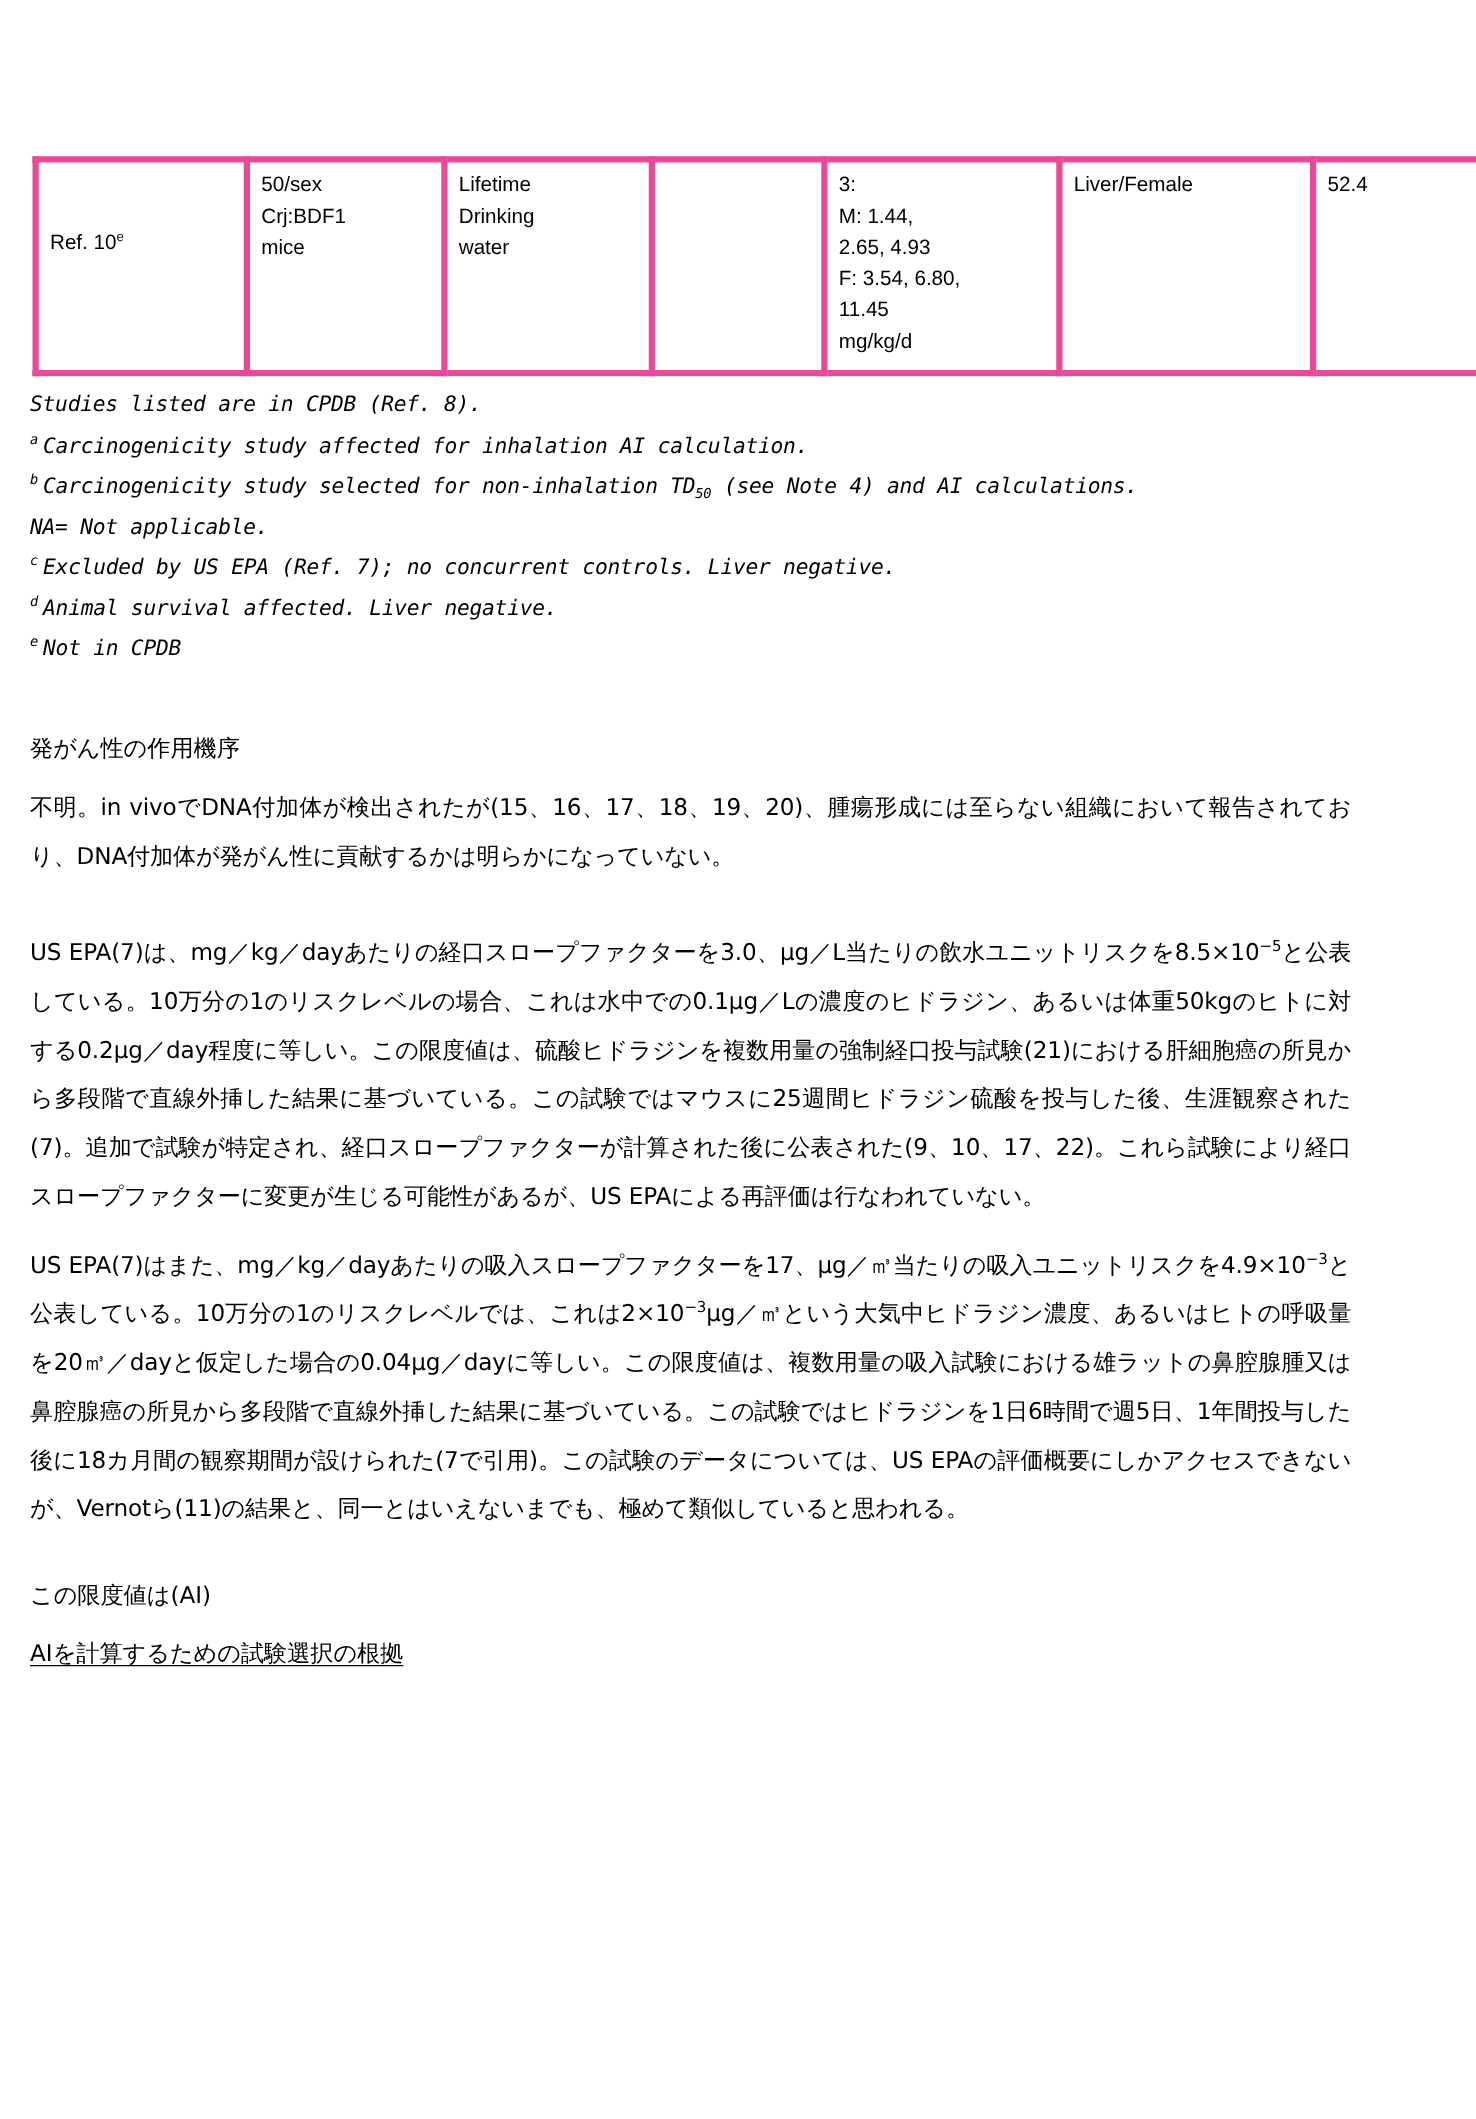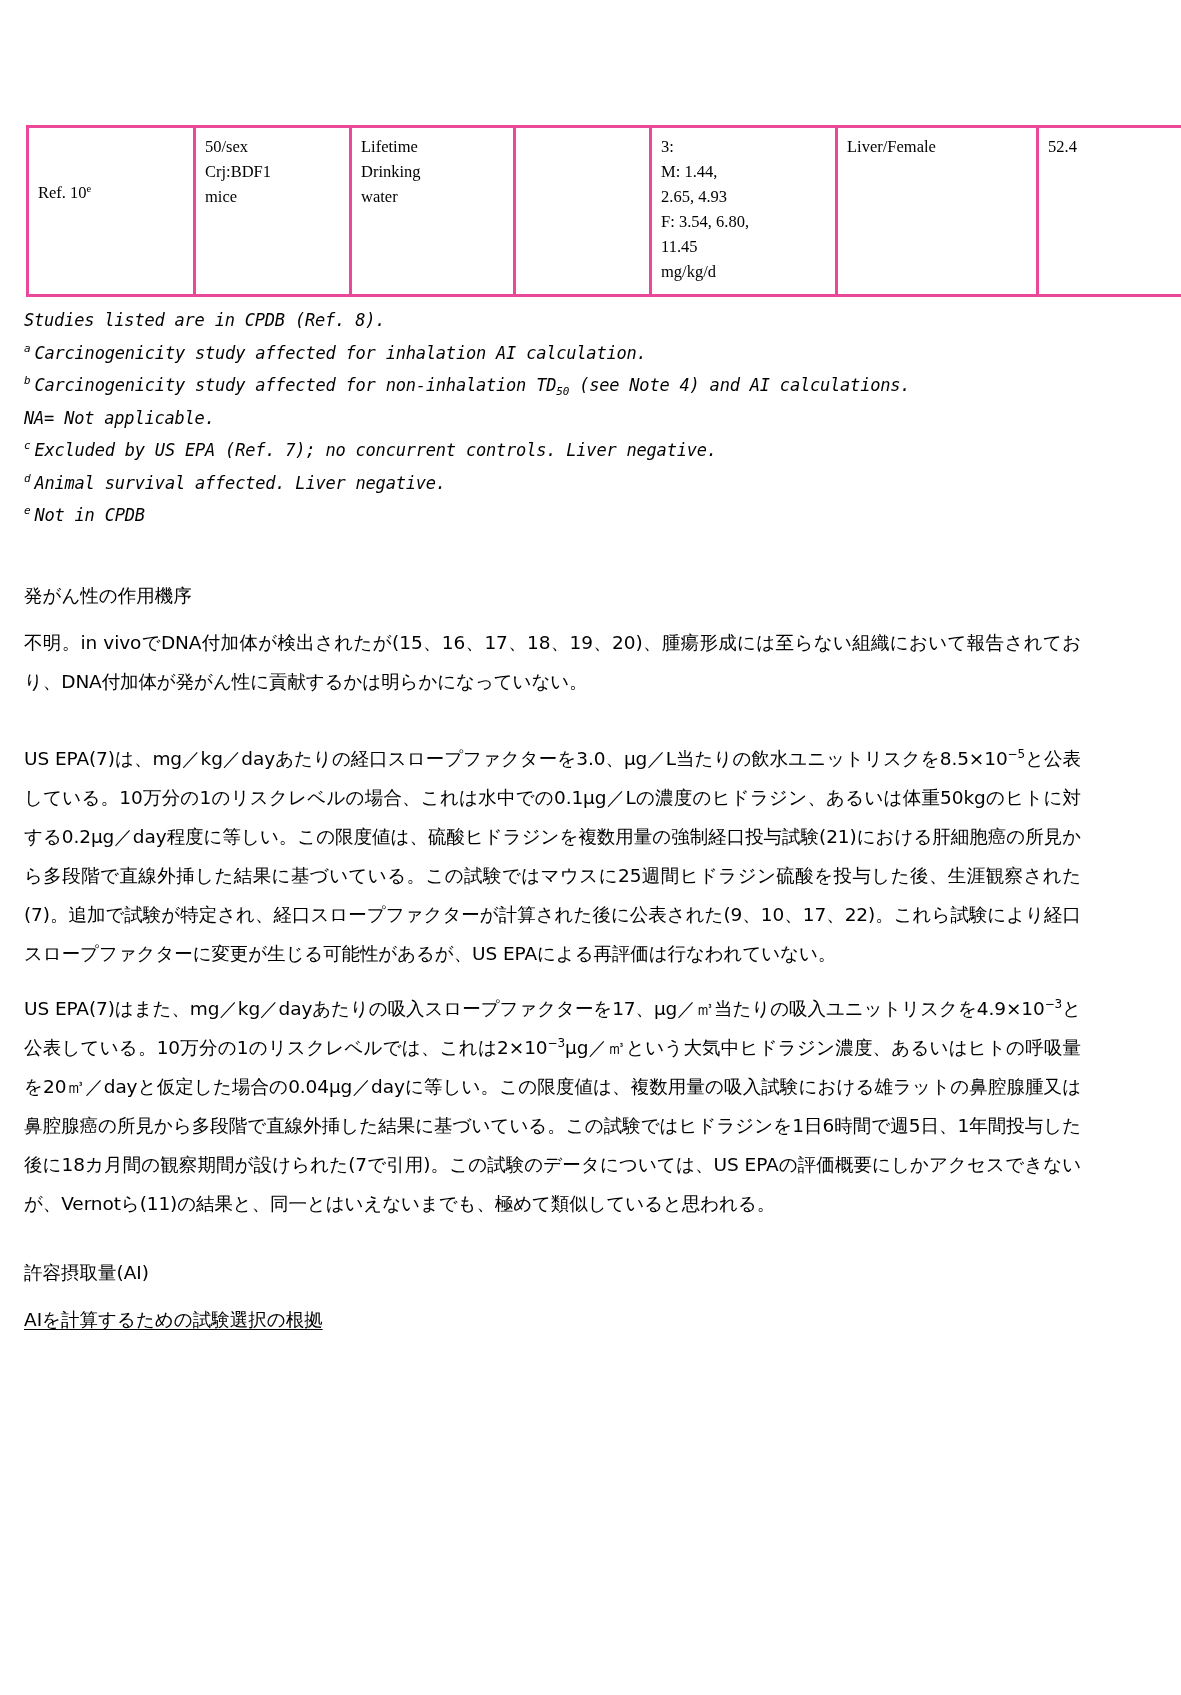--- a/index.html
+++ b/index.html
@@ -26,24 +26,24 @@
   }
 
   
   table.study-table {
     border-collapse: collapse;
     width: 1047px;
     table-layout: fixed;
     margin: 0 0 0 2px;
   }
   table.study-table td {
-    border: 3px solid #ec4899;
+    border: 5px solid #ec4899;
     vertical-align: top;
     padding: 6px 7px 10px 9px;
-    font-family: Liberation Serif, serif;
+    font-family: Liberation Sans, sans-serif;
     font-size: 16.5px;
     line-height: 25px;
     letter-spacing: 0px;
     white-space: pre-line;
     word-break: break-word;
   }
   td.c-ref     { width: 148px; vertical-align: middle; }
   td.c-animals { width: 137px; }
   td.c-route   { width: 145px; }
   td.c-dur     { width: 117px; }
@@ -143,21 +143,21 @@
 mg/kg/d</td>
         <td class="c-site">Liver/Female</td>
         <td class="c-td50">52.4</td>
       </tr>
     </tbody>
   </table>
 
   <div class="footnotes">
     <div class="fline">Studies listed are in CPDB (Ref. 8).</div>
     <div class="fline"><sup>a</sup><span>Carcinogenicity study affected for inhalation AI calculation.</span></div>
-    <div class="fline"><sup>b</sup><span>Carcinogenicity study affected for non-inhalation TD</span><sub>50</sub><span> (see Note 4) and AI calculations.</span></div>
+    <div class="fline"><sup>b</sup><span>Carcinogenicity study selected for non-inhalation TD</span><sub>50</sub><span> (see Note 4) and AI calculations.</span></div>
     <div class="fline">NA= Not applicable.</div>
     <div class="fline"><sup>c</sup><span>Excluded by US EPA (Ref. 7); no concurrent controls. Liver negative.</span></div>
     <div class="fline"><sup>d</sup><span>Animal survival affected. Liver negative.</span></div>
     <div class="fline"><sup>e</sup><span>Not in CPDB</span></div>
   </div>
 
   <div class="sp-lg"></div>
 
   <h2 class="heading">発がん性の作用機序</h2>
   <div class="sp-xs"></div>
@@ -168,20 +168,20 @@
   <div class="sp-xs"></div>
 
   <p class="jp para"><span>US EPA(7)は、mg／kg／dayあたりの経口スロープファクターを3.0、μg／L当たりの飲水ユニットリスクを8.5×10</span><sup>−5</sup><span>と公表している。10万分の1のリスクレベルの場合、これは水中での0.1μg／Lの濃度のヒドラジン、あるいは体重50kgのヒトに対する0.2μg／day程度に等しい。この限度値は、硫酸ヒドラジンを複数用量の強制経口投与試験(21)における肝細胞癌の所見から多段階で直線外挿した結果に基づいている。この試験ではマウスに25週間ヒドラジン硫酸を投与した後、生涯観察された(7)。追加で試験が特定され、経口スロープファクターが計算された後に公表された(9、10、17、22)。これら試験により経口スロープファクターに変更が生じる可能性があるが、US EPAによる再評価は行なわれていない。</span></p>
 
   <div class="sp-sm"></div>
 
   <p class="jp para"><span>US EPA(7)はまた、mg／kg／dayあたりの吸入スロープファクターを17、μg／㎥当たりの吸入ユニットリスクを4.9×10</span><sup>−3</sup><span>と公表している。10万分の1のリスクレベルでは、これは2×10</span><sup>−3</sup><span>μg／㎥という大気中ヒドラジン濃度、あるいはヒトの呼吸量を20㎥／dayと仮定した場合の0.04μg／dayに等しい。この限度値は、複数用量の吸入試験における雄ラットの鼻腔腺腫又は鼻腔腺癌の所見から多段階で直線外挿した結果に基づいている。この試験ではヒドラジンを1日6時間で週5日、1年間投与した後に18カ月間の観察期間が設けられた(7で引用)。この試験のデータについては、US EPAの評価概要にしかアクセスできないが、Vernotら(11)の結果と、同一とはいえないまでも、極めて類似していると思われる。</span></p>
 
   <div class="sp-md"></div>
 
-  <h2 class="heading">許容摂取量(AI)</h2>
+  <h2 class="heading">この限度値は(AI)</h2>
   <div class="sp-xs"></div>
   <h2 class="heading underlined">AIを計算するための試験選択の根拠</h2>
 
   <div class="sp-md"></div>
 
 
 </div>
 
 </body></html>

